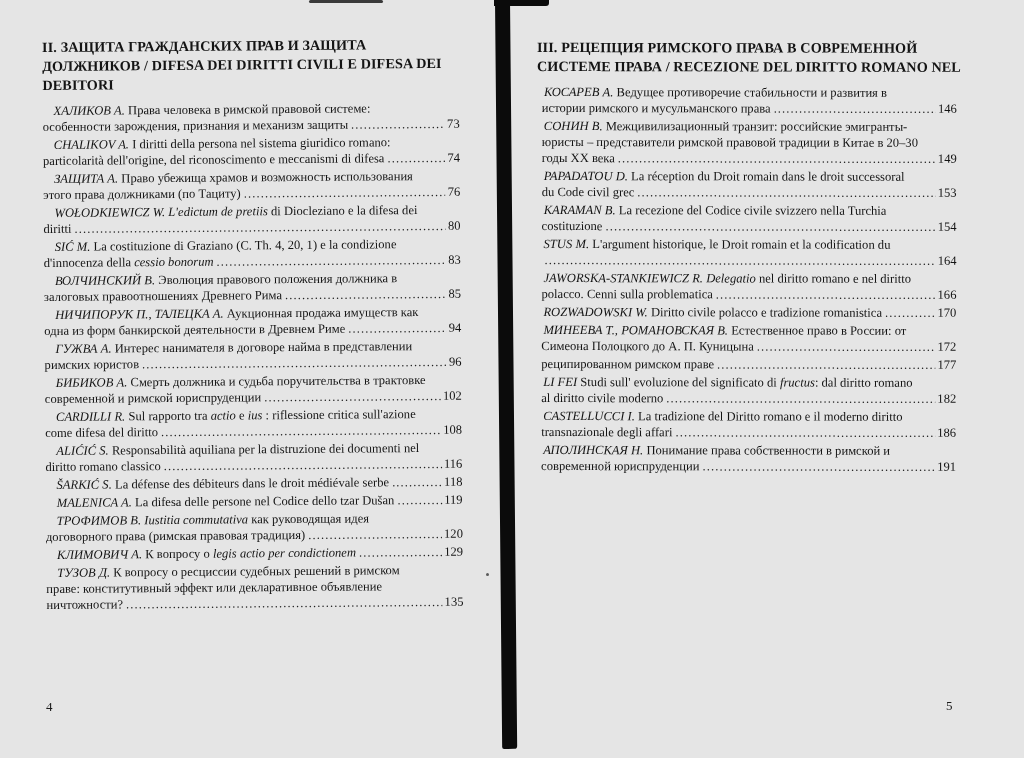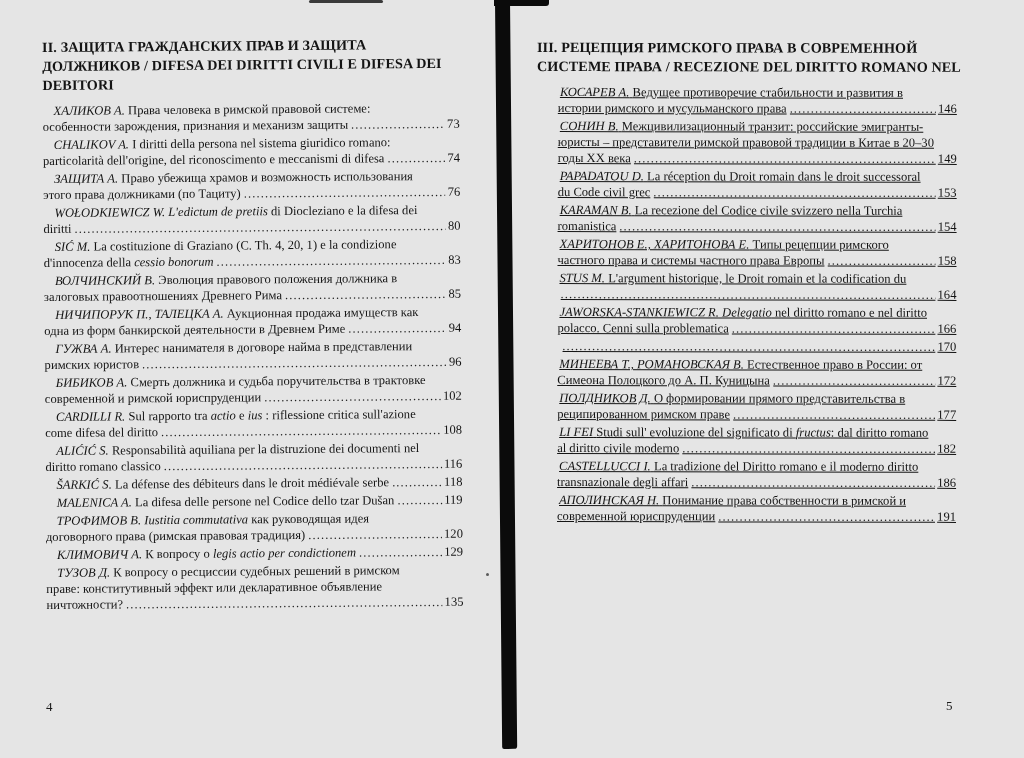--- a/index.html
+++ b/index.html
@@ -50,21 +50,21 @@
     content:"..........................................................................................................................................................";
     letter-spacing:1.1px;
   }
   .pageref { flex:0 0 auto; }
 
   .author { font-style:italic; }
   .seg.it { font-style:italic; }
 
   
   .page-left  .line.first { padding-left:11px; }
-  .page-right .entries { margin-left:21px;text-decoration:underline; }
+  .page-right .entries { margin-left:5px; }
   .page-right .line.first { padding-left:2px; }
 
   .pagenum { position:absolute; font-size:13px; color:#1a1a1a; }
   .pagenum-left  { left:46px;  top:699px; }
   .pagenum-right { left:946px; top:698px; }
 </style>
 </head>
 <body>
 
 <div class="scan">
@@ -232,64 +232,56 @@
           <div class="line first"><span class="author">PAPADATOU D.</span> <span class="seg">La réception du Droit romain dans le droit  successoral</span></div>
           <div class="line last">
             <span class="txt"><span class="seg">du Code civil grec</span></span>
             <span class="dots"></span>
             <span class="pageref">153</span>
           </div>
         </div>
         <div class="entry">
           <div class="line first"><span class="author">KARAMAN B.</span> <span class="seg">La recezione del Codice civile svizzero nella Turchia</span></div>
           <div class="line last">
-            <span class="txt"><span class="seg">romanistica</span></span>
+            <span class="txt"><span class="seg">costituzione</span></span>
             <span class="dots"></span>
             <span class="pageref">154</span>
           </div>
         </div>
         <div class="entry">
-          <div class="line first"><span class="author">ХАРИТОНОВ Е., ХАРИТОНОВА Е.</span> <span class="seg">Типы рецепции римского</span></div>
-          <div class="line last">
-            <span class="txt"><span class="seg">частного права и системы частного права Европы</span></span>
-            <span class="dots"></span>
-            <span class="pageref">158</span>
-          </div>
-        </div>
-        <div class="entry">
           <div class="line first"><span class="author">STUS M.</span> <span class="seg">L'argument historique, le Droit romain et la  codification du</span></div>
           <div class="line last">
             <span class="dots"></span>
             <span class="pageref">164</span>
           </div>
         </div>
         <div class="entry">
           <div class="line first"><span class="author">JAWORSKA-STANKIEWICZ R.</span> <span class="seg it">Delegatio</span><span class="seg"> nel diritto romano e nel diritto</span></div>
           <div class="line last">
             <span class="txt"><span class="seg">polacco. Cenni sulla problematica</span></span>
             <span class="dots"></span>
             <span class="pageref">166</span>
           </div>
         </div>
         <div class="entry">
           <div class="line first last">
+            <span class="txt"><span class="author">ROZWADOWSKI W.</span> <span class="seg">Diritto civile polacco e tradizione romanistica</span></span>
             <span class="dots"></span>
             <span class="pageref">170</span>
           </div>
         </div>
         <div class="entry">
           <div class="line first"><span class="author">МИНЕЕВА Т., РОМАНОВСКАЯ В.</span> <span class="seg">Естественное право в России:  от</span></div>
           <div class="line last">
             <span class="txt"><span class="seg">Симеона Полоцкого до А. П. Куницына</span></span>
             <span class="dots"></span>
             <span class="pageref">172</span>
           </div>
         </div>
         <div class="entry">
-          <div class="line first"><span class="author">ПОЛДНИКОВ Д.</span> <span class="seg">О формировании прямого представительства в</span></div>
           <div class="line last">
             <span class="txt"><span class="seg">реципированном римском праве</span></span>
             <span class="dots"></span>
             <span class="pageref">177</span>
           </div>
         </div>
         <div class="entry">
           <div class="line first"><span class="author">LI FEI</span> <span class="seg">Studi sull' evoluzione del significato di </span><span class="seg it">fructus</span><span class="seg">: dal diritto romano</span></div>
           <div class="line last">
             <span class="txt"><span class="seg">al diritto civile moderno</span></span>

